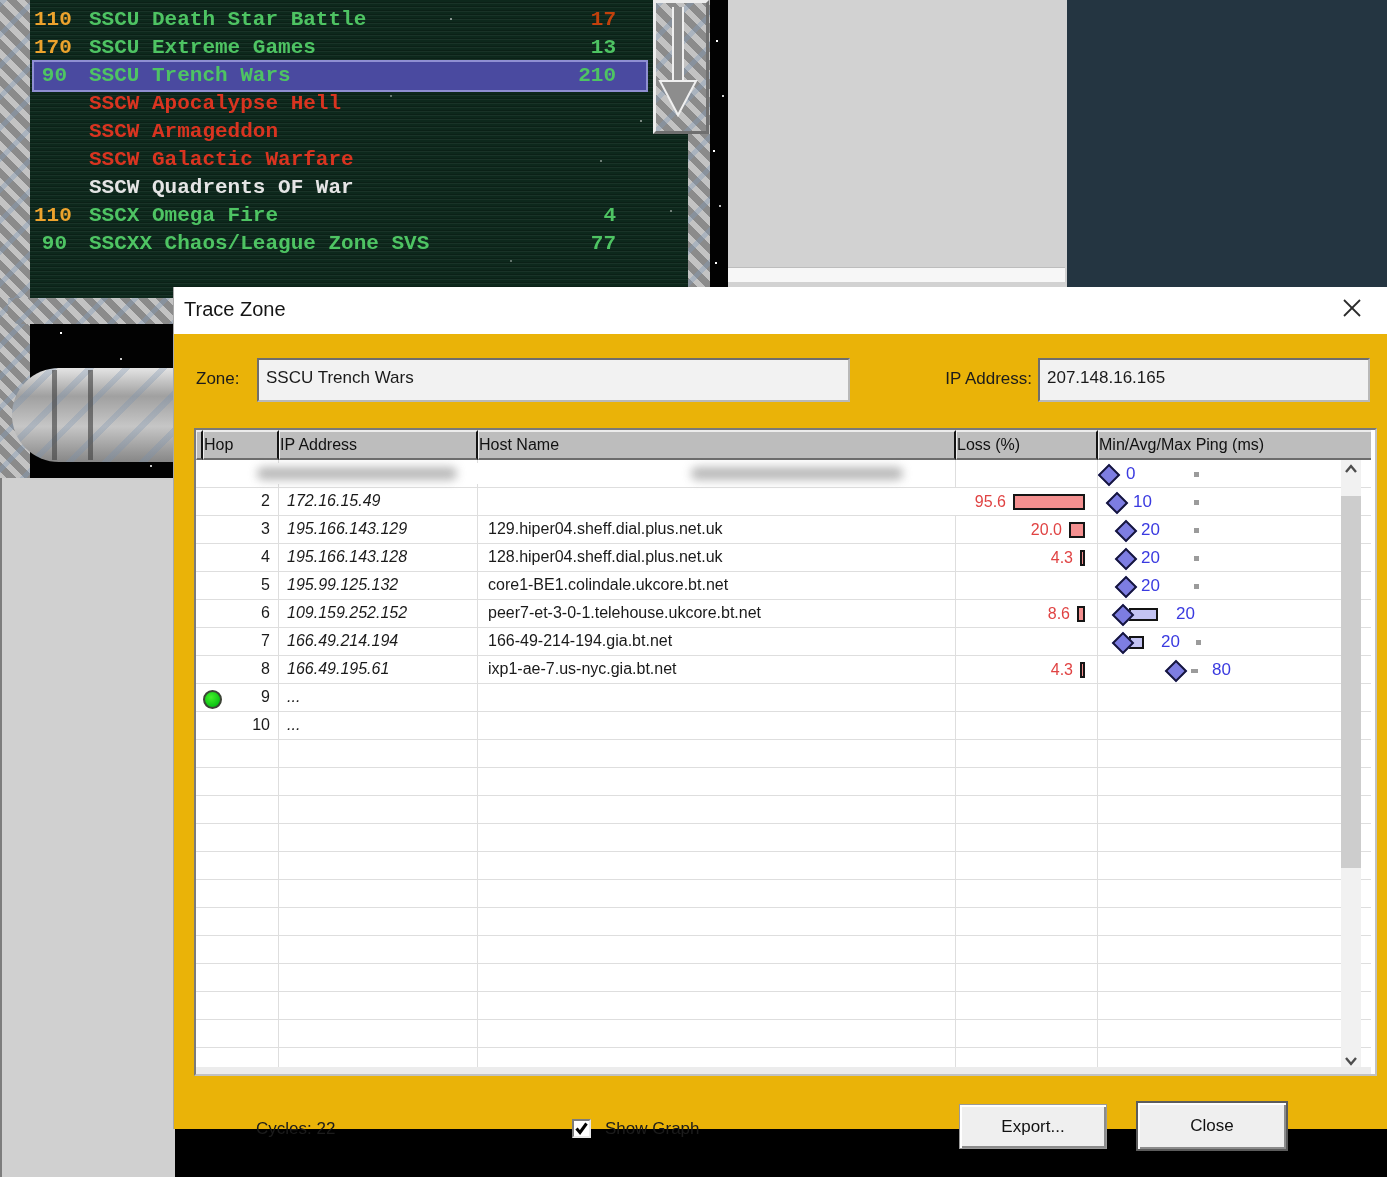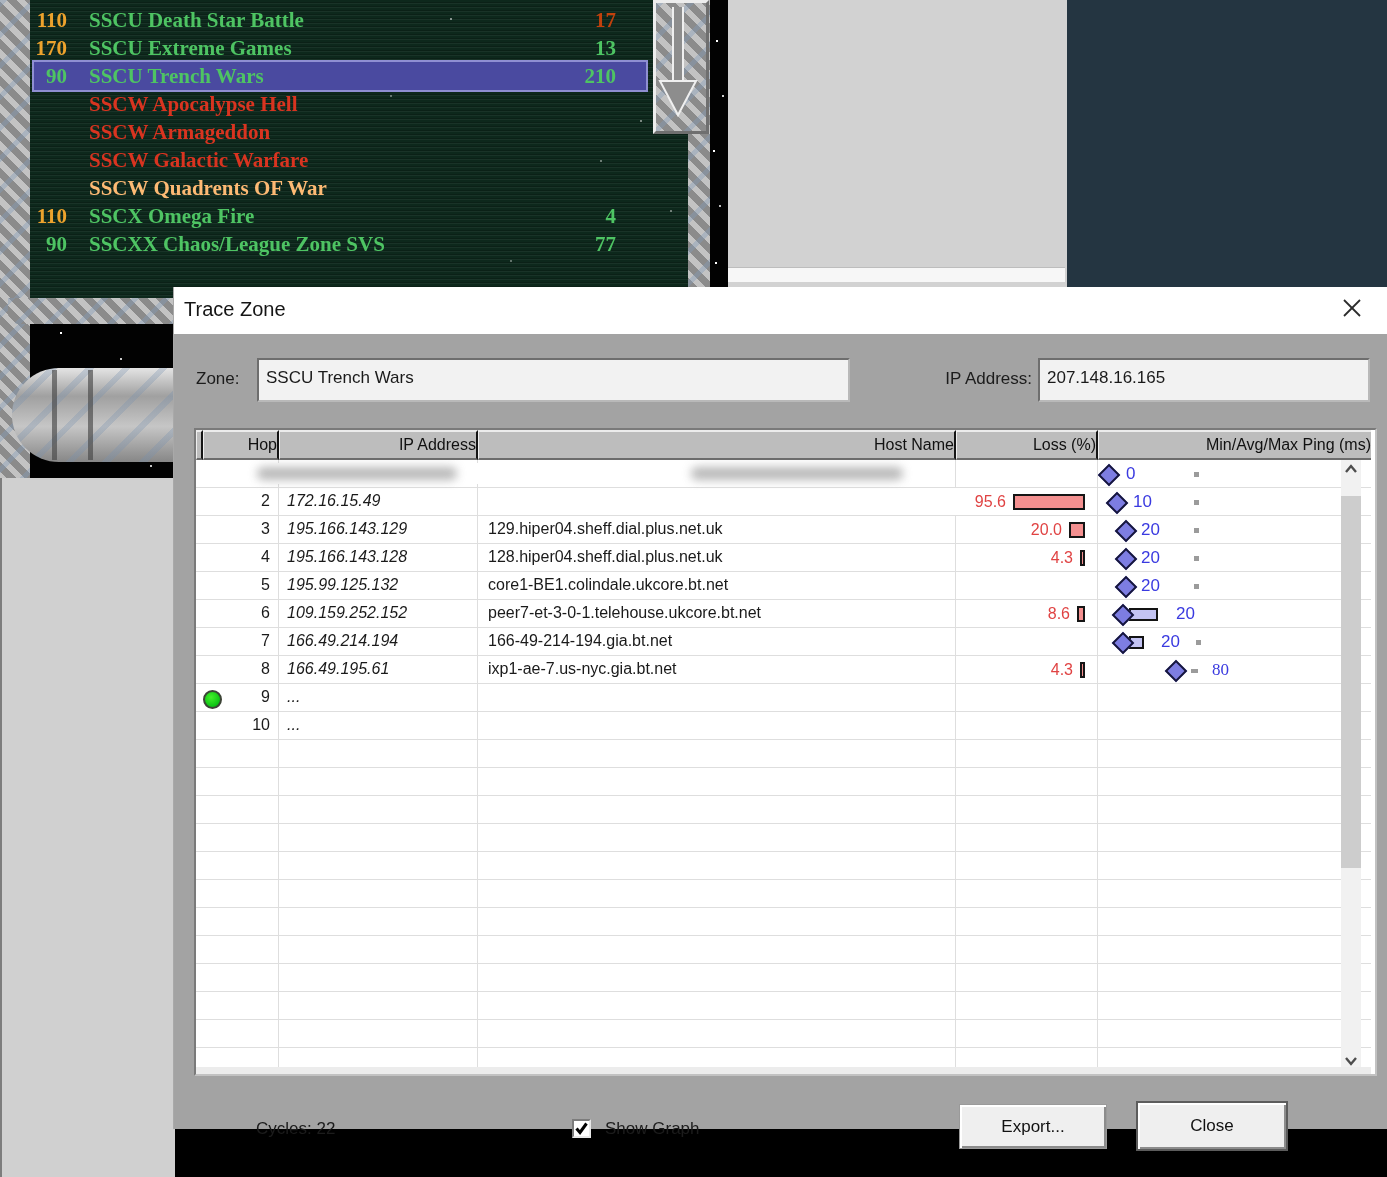--- a/index.html
+++ b/index.html
@@ -21,21 +21,21 @@
       280px 440px #fff,360px 470px #cfcfcf,430px 415px #fff,560px 430px #c8c8c8,
       620px 465px #fff,50px 390px #d0d0d0;}
   #zpanel{left:30px;top:0;width:660px;height:300px;
     background:#0d281c;
     background-image:repeating-linear-gradient(0deg,rgba(255,255,255,.05) 0 1px,rgba(0,0,0,.18) 1px 2px,rgba(255,255,255,0) 2px 4px);}
   #zpanel-stars{left:0;top:0;width:2px;height:2px;
     box-shadow:420px 18px rgba(255,255,255,.5),520px 60px rgba(255,255,255,.4),
       610px 120px rgba(255,255,255,.45),360px 95px rgba(255,255,255,.35),
       640px 210px rgba(255,255,255,.4),480px 260px rgba(255,255,255,.35),570px 160px rgba(255,255,255,.4);}
   .zrow{position:absolute;left:34px;width:612px;height:28px;
-    font-family:Liberation Serif, serif;font-weight:bold;font-size:21px;line-height:28px;}
+    font-family:Liberation Mono, monospace;font-weight:bold;font-size:21px;line-height:28px;}
   .zsel{background:#4a4aa0;outline:2px solid #8f8fd2;}
   .znum{position:absolute;left:0;width:33px;text-align:right;}
   .zname{position:absolute;left:55px;white-space:nowrap;}
   .zcount{position:absolute;left:490px;width:92px;text-align:right;}
   .rock{background:#a9a9a9;
     background-image:
       repeating-linear-gradient(135deg,rgba(130,155,185,.38) 0 5px,rgba(0,0,0,0) 5px 22px),
       repeating-linear-gradient(45deg,rgba(255,255,255,.3) 0 6px,rgba(0,0,0,.18) 6px 13px);}
   #rock-left{left:0;top:0;width:30px;height:480px;}
   #rock-bottom{left:8px;top:298px;width:702px;height:26px;border-radius:0 0 0 10px;}
@@ -49,40 +49,40 @@
   .groove{position:absolute;top:2px;bottom:2px;width:5px;background:rgba(70,70,70,.65);}
 
   
   #panel-gray{left:728px;top:0;width:339px;height:287px;background:#d2d2d2;
     border-bottom:2px solid #8f8f8f;}
   #panel-gray-strip{left:0;top:267px;width:337px;height:14px;background:#f7f7f7;border-top:1px solid #bdbdbd;}
   #panel-dark{left:1067px;top:0;width:320px;height:287px;background:#243541;border-bottom:4px solid #141f27;}
   #left-gray{left:0;top:478px;width:173px;height:699px;background:#d0d0d0;border-left:2px solid #7d7d7d;}
 
   
-  #dialog{left:173px;top:287px;width:1214px;height:842px;background:#a3a3a3;border-left:1px solid #a9a9a9;}
+  #dialog{left:173px;top:287px;width:1214px;height:842px;background:#eab308;border-left:1px solid #a9a9a9;}
   #titlebar{left:0;top:0;width:1214px;height:47px;background:#fff;}
   #dlg-title{left:10px;top:11px;font-size:20px;color:#151515;}
   #dlg-close{left:1166px;top:9px;width:26px;height:26px;cursor:default;}
   .lbl{font-size:17px;color:#1c1c1c;}
   #zone-label{left:22px;top:82px;}
   #zone-field{left:83px;top:71px;width:589px;height:40px;}
   #ip-label{left:738px;top:82px;width:120px;text-align:right;}
   #ip-field{left:864px;top:71px;width:328px;height:40px;}
   .field{background:#f2f2f2;border:2px solid;border-color:#6e6e6e #b9b9b9 #b9b9b9 #6e6e6e;}
   .fieldval{position:absolute;left:7px;top:0;line-height:36px;font-size:17px;color:#1a1a1a;white-space:nowrap;}
 
   
   #ttable{left:20px;top:141px;width:1179px;height:644px;background:#fff;
     border:2px solid;border-color:#7a7a7a #c2c2c2 #c2c2c2 #7a7a7a;overflow:hidden;}
   #thead{position:absolute;left:0;top:0;width:1175px;height:30px;display:flex;}
   .hseg{box-sizing:border-box;height:30px;background:#bdbdbd;
     border-top:2px solid #ececec;border-bottom:2px solid #6c6c6c;
     border-left:1px solid #efefef;border-right:2px solid #141414;
-    font-size:16px;color:#111;text-align:right;line-height:25px;overflow:hidden;white-space:nowrap;}
+    font-size:16px;color:#111;text-align:left;line-height:25px;overflow:hidden;white-space:nowrap;}
   .hseg:last-child{border-right:none;}
   #tbody{position:absolute;left:0;top:30px;width:1175px;bottom:0;background:#fff;}
   .trow{position:relative;width:1175px;height:28px;border-bottom:1px solid #dedede;box-sizing:border-box;}
   .tc{position:absolute;top:0;height:27px;box-sizing:border-box;border-right:1px solid #dedede;
     font-size:16px;color:#1a1a1a;line-height:26px;white-space:nowrap;overflow:hidden;}
   .c-hop{left:0;width:83px;text-align:right;padding-right:8px;}
   .c-ip{left:83px;width:199px;padding-left:8px;font-style:italic;}
   .c-host{left:282px;width:478px;padding-left:10px;}
   .c-loss{left:760px;width:142px;display:flex;justify-content:flex-end;align-items:center;padding-right:12px;}
   .c-ping{left:902px;width:273px;border-right:none;}
@@ -149,21 +149,21 @@
         <span class="zname" style="color: rgb(217, 52, 32);">SSCW Armageddon</span>
         <span class="zcount" style="color: rgb(78, 196, 99);"></span>
       </div>
       <div class="zrow" style="top: 146px;">
         <span class="znum" style="color: rgb(78, 196, 99);"></span>
         <span class="zname" style="color: rgb(217, 52, 32);">SSCW Galactic Warfare</span>
         <span class="zcount" style="color: rgb(78, 196, 99);"></span>
       </div>
       <div class="zrow" style="top: 174px;">
         <span class="znum" style="color: rgb(78, 196, 99);"></span>
-        <span class="zname" style="color: #fdba74;">SSCW Quadrents OF War</span>
+        <span class="zname" style="color: #e5e5e5;">SSCW Quadrents OF War</span>
         <span class="zcount" style="color: rgb(78, 196, 99);"></span>
       </div>
       <div class="zrow" style="top: 202px;">
         <span class="znum" style="color: rgb(237, 163, 45);">110</span>
         <span class="zname" style="color: rgb(78, 196, 99);">SSCX Omega Fire</span>
         <span class="zcount" style="color: rgb(78, 196, 99);">4</span>
       </div>
       <div class="zrow" style="top: 230px;">
         <span class="znum" style="color: rgb(78, 196, 99);">90</span>
         <span class="zname" style="color: rgb(78, 196, 99);">SSCXX Chaos/League Zone SVS</span>
@@ -318,21 +318,21 @@
         <div class="trow">
           <div class="tc c-hop">8</div>
           <div class="tc c-ip">166.49.195.61</div>
           <div class="tc c-host">ixp1-ae-7.us-nyc.gia.bt.net</div>
           <div class="tc c-loss">
             <span class="loss-txt">4.3</span>
             <span class="loss-bar" style="width: 1px;"></span>
           </div>
           <div class="tc c-ping">
             <div class="diamond" style="left: 70px;"></div>
-            <div class="pinglbl" style="left: 114px; font-family: Liberation Serif, serif;">80</div>
+            <div class="pinglbl" style="left: 114px;">80</div>
             <div class="pingdash" style="left: 93px;"></div>
           </div>
         </div>
         <div class="trow">
           <div class="tc c-hop">9<div class="greendot"></div></div>
           <div class="tc c-ip">...</div>
           <div class="tc c-host"></div>
           <div class="tc c-loss"></div>
           <div class="tc c-ping"></div>
         </div>

